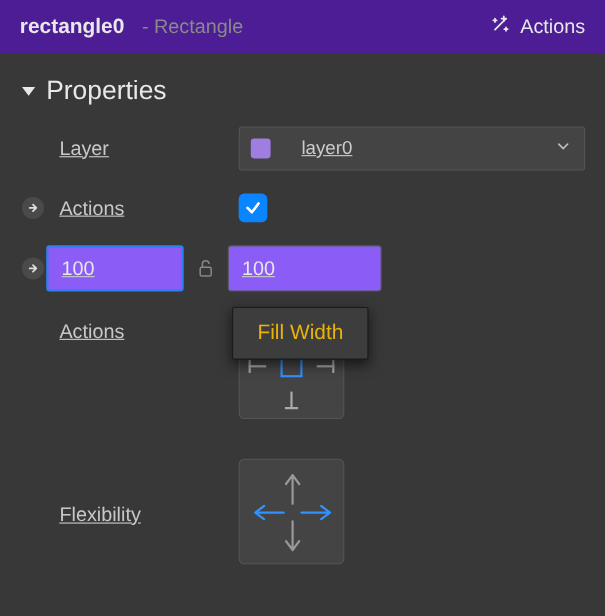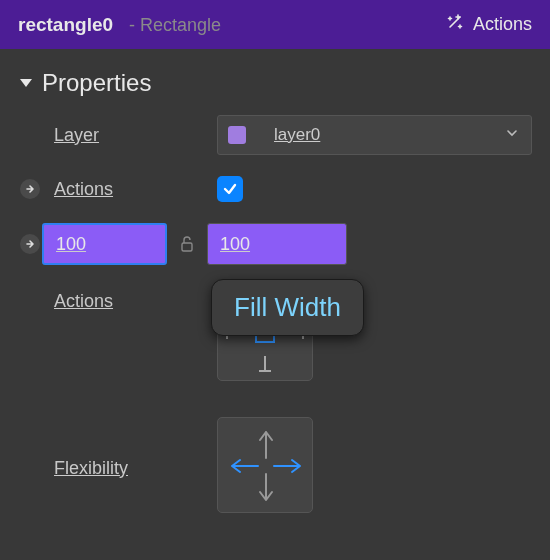--- a/index.html
+++ b/index.html
@@ -138,25 +138,25 @@
   }
   .pinning-row, .flex-row { align-items: flex-start; }
   .pinning-row .row-label, .flex-row .row-label { padding-top: 6px; }
   .pin-wrap { position: relative; }
   .tooltip {
     position: absolute;
     top: -6px;
     left: -6px;
     background: #3d3d3d;
     border: 1px solid #1a1a1a;
-    border-radius: 12px;
+    border-radius: 2px;
     box-shadow: 0 4px 12px rgba(0,0,0,0.6);
     padding: 12px 22px;
-    color: #7dd3fc;
-    font-size: 26px;
+    color: #eab308;
+    font-size: 19px;
     white-space: nowrap;
     z-index: 10;
   }
   .pin-editor {
     width: 96px; height: 96px;
     background: #444;
     border: 1px solid #555;
     border-radius: 5px;
     position: relative;
   }

